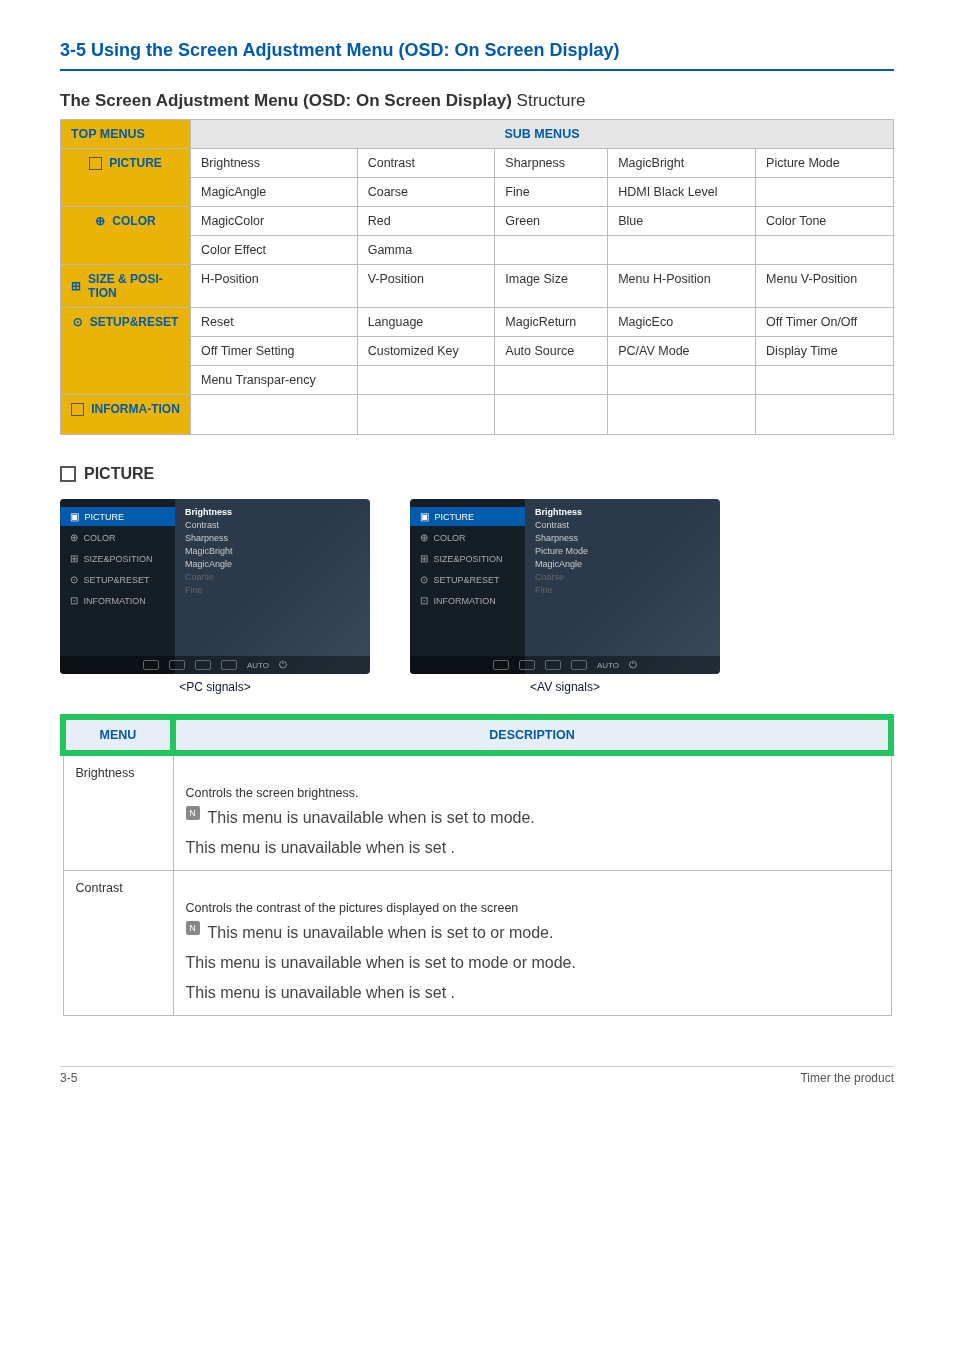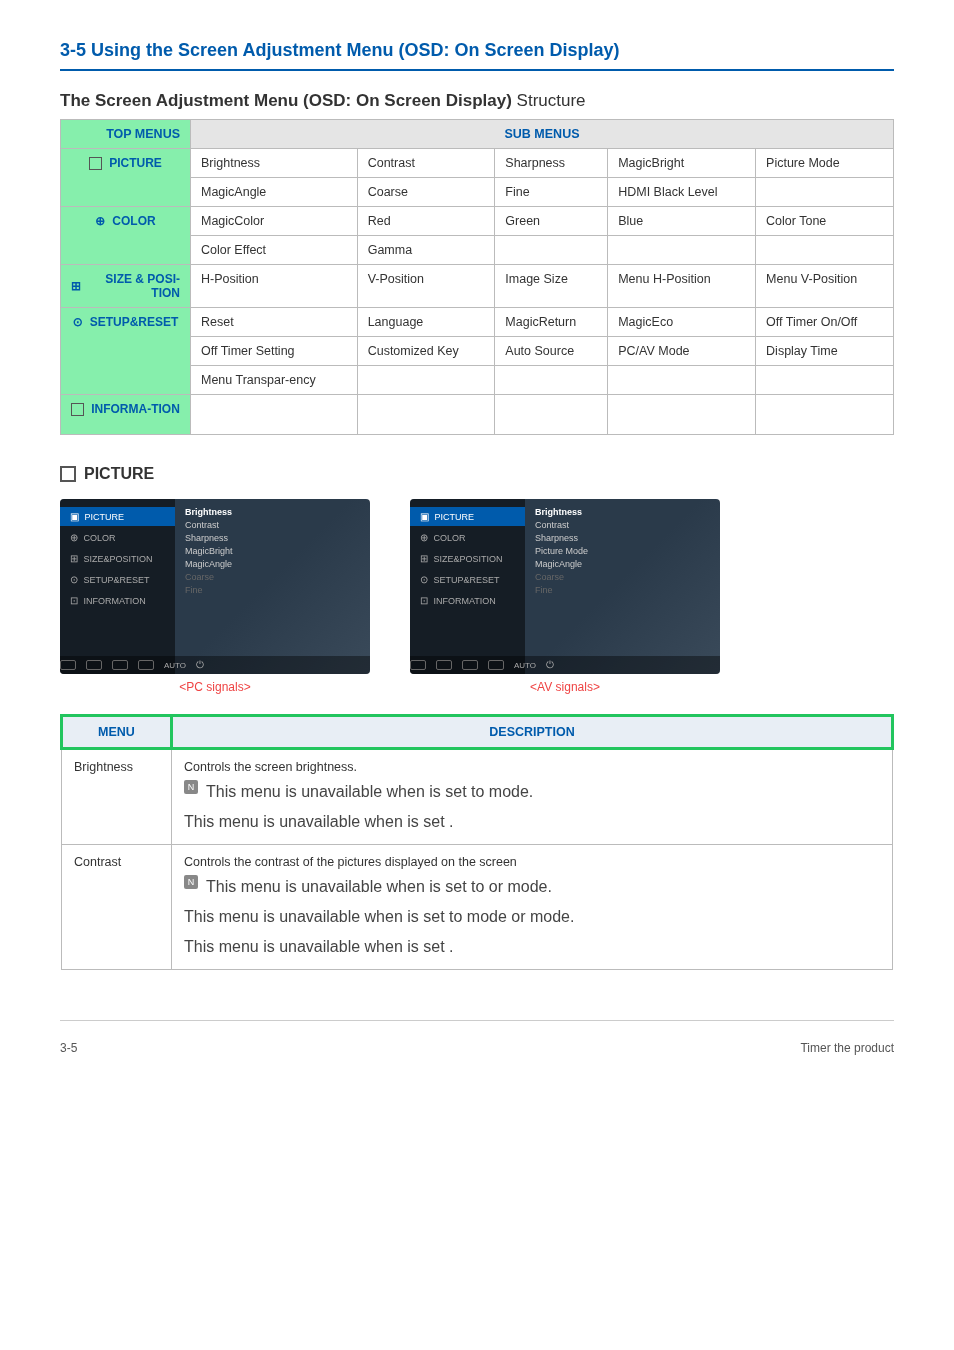--- a/index.html
+++ b/index.html
@@ -42,24 +42,24 @@
       padding: 7px 10px;
       vertical-align: top;
     }
     .structure-table thead th {
       background: #e5e5e5;
       color: #005bac;
       font-weight: bold;
       text-align: center;
     }
     .structure-table .col-top-menus {
-      background: #86efac;
+      background: #eab308;
       color: #005bac;
       font-weight: bold;
-      text-align: right;
+      text-align: left;
       width: 130px;
     }
     .menu-label {
       display: flex;
       align-items: center;
       gap: 4px;
       font-weight: bold;
       font-size: 12px;
     }
 
@@ -146,47 +146,48 @@
     }
     .osd-bottom-bar {
       position: absolute;
       bottom: 0;
       left: 0;
       right: 0;
       height: 18px;
       background: rgba(0,0,0,0.4);
       display: flex;
       align-items: center;
+      justify-content: center;
       gap: 10px;
     }
     .osd-btn {
       width: 16px;
       height: 10px;
       border: 1px solid #666;
       border-radius: 2px;
       display: inline-block;
     }
     .osd-caption {
       font-size: 12px;
-      color: #ef4444;
+      color: #0f172a;
     }
 
     
     .desc-table {
       width: 100%;
       border-collapse: collapse;
       margin-top: 10px;
       font-size: 12.5px;
     }
     .desc-table th {
       background: #e8eef5;
       color: #005bac;
       font-weight: bold;
       text-align: center;
-      border: 3px solid #22c55e;
+      border: 6px solid #22c55e;
       padding: 8px 12px;
     }
     .desc-table td {
       border: 1px solid #bbb;
       padding: 10px 12px;
       vertical-align: top;
     }
     .desc-table td.menu-col {
       width: 110px;
       font-weight: normal;
@@ -212,31 +213,32 @@
       margin-top: 6px;
     }
     .note-text {
       flex: 1;
       font-size: 16px;
       color: #444;
       line-height: 1.5;
     }
     .desc-main {
       margin-bottom: 4px;
+      margin-top: 20px;
     }
 
     
     .footer {
       margin-top: 50px;
       display: flex;
       justify-content: space-between;
       font-size: 12px;
       color: #555;
       border-top: 1px solid #ccc;
-      padding-top: 20px;
+      padding-top: 4px;
     }
   </style>
 </head>
 <body>
 
 <div class="page-title">3-5   Using the Screen Adjustment Menu (OSD: On Screen Display)</div>
 
 <div class="table-caption">
   <strong>The Screen Adjustment Menu (OSD: On Screen Display)</strong><span> Structure</span>
 </div>

